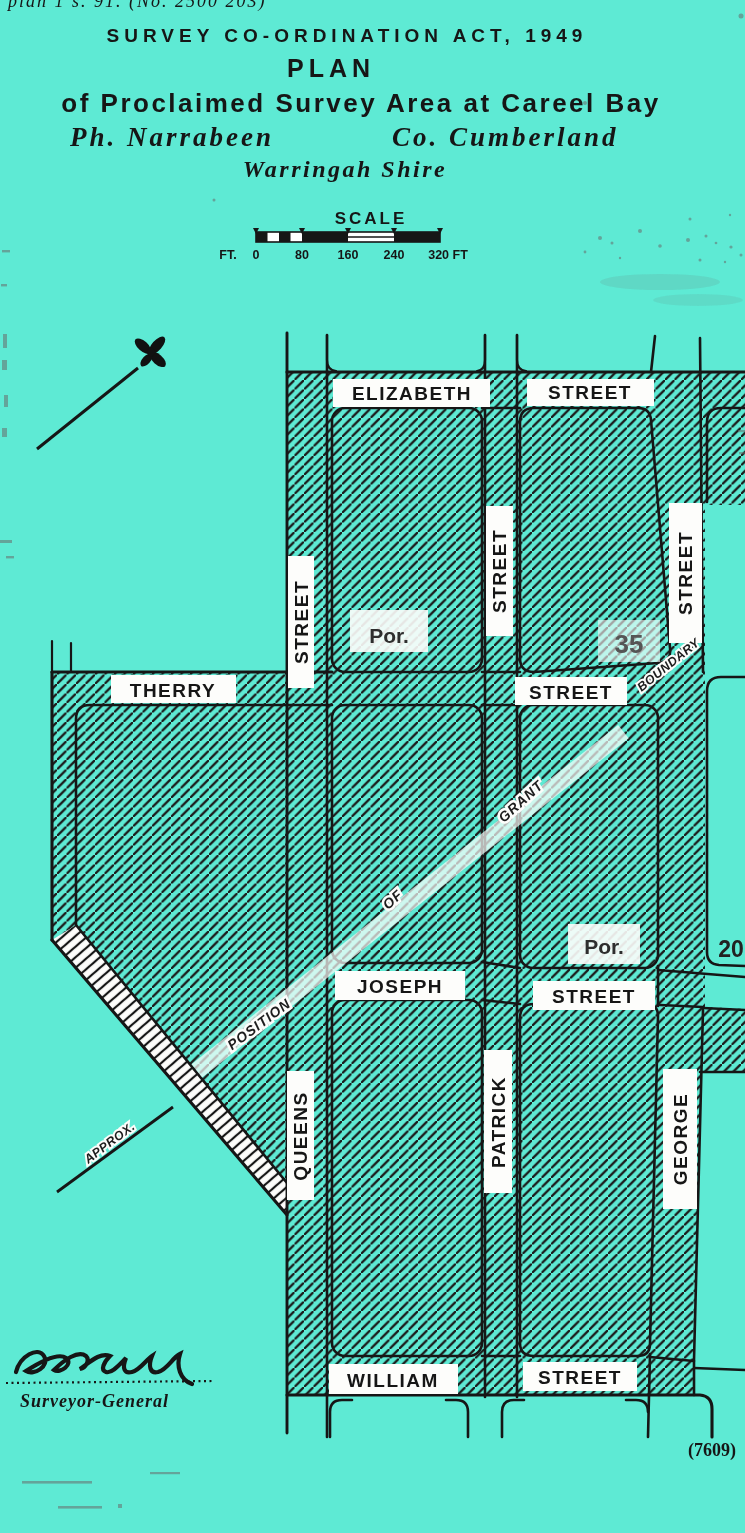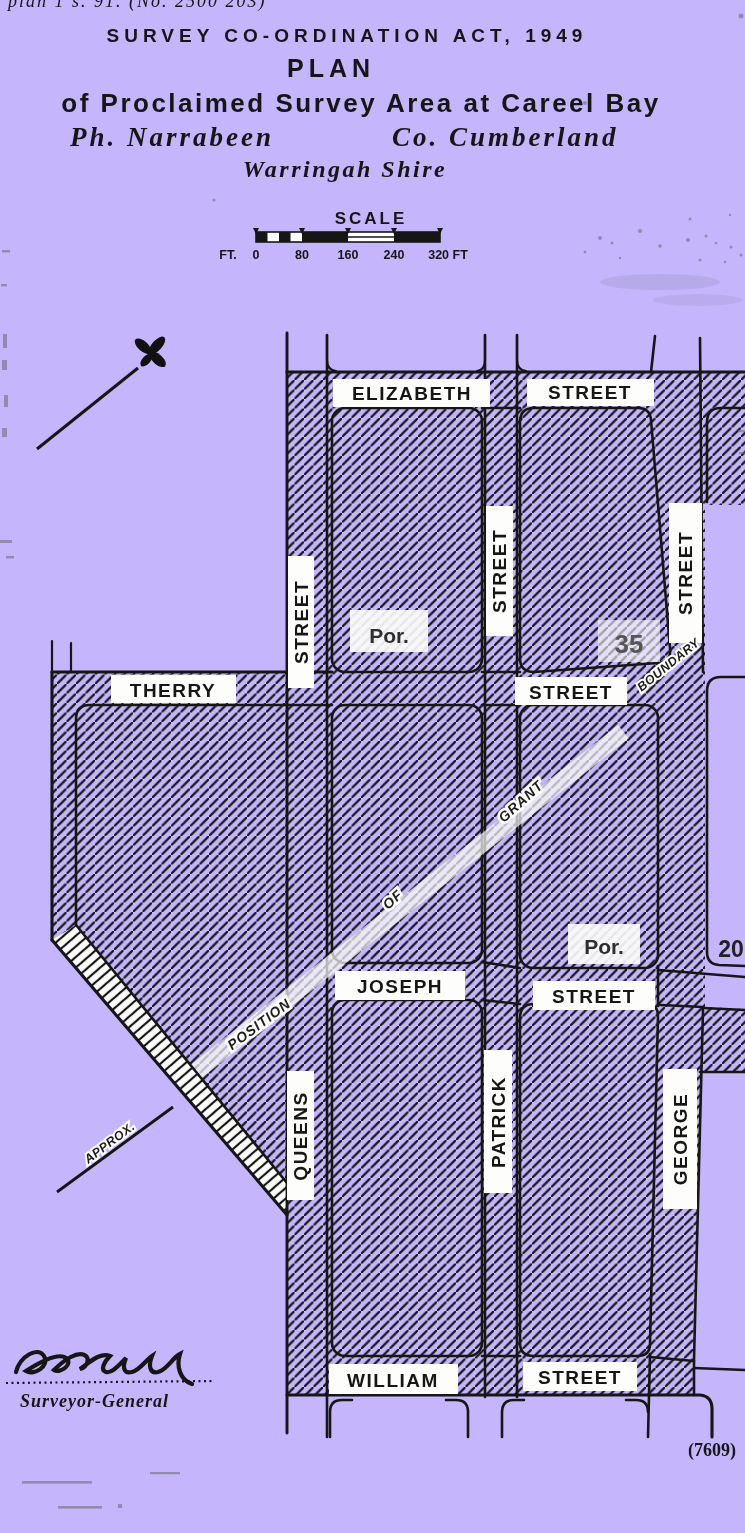--- a/index.html
+++ b/index.html
@@ -1,16 +1,16 @@
 <!DOCTYPE html>
 <html><head>
 <meta charset="utf-8">
 <style>
   html,body{margin:0;padding:0;background:#e8e8e6;}
-  #page{position:relative;width:745px;height:1533px;background:#c4b5fd;overflow:hidden;
+  #page{position:relative;width:745px;height:1533px;background:#5eead4;overflow:hidden;
         font-family:"Liberation Sans",sans-serif;}
   svg{position:absolute;left:0;top:0;}
   text{fill:#161616;}
   .hdr-act{font:bold 19px "Liberation Sans",sans-serif;letter-spacing:5px;}
   .hdr-plan{font:bold 25px "Liberation Sans",sans-serif;letter-spacing:5px;}
   .hdr-sub{font:bold 26px "Liberation Sans",sans-serif;letter-spacing:2.5px;}
   .hdr-script{font:bold italic 27px "Liberation Serif",serif;letter-spacing:3px;}
   .hdr-shire{font:bold italic 24px "Liberation Serif",serif;letter-spacing:2.5px;}
   .filenote{font:italic 18px "Liberation Serif",serif;letter-spacing:2px;}
   .scale-h{font:bold 17px "Liberation Sans",sans-serif;letter-spacing:3px;}

